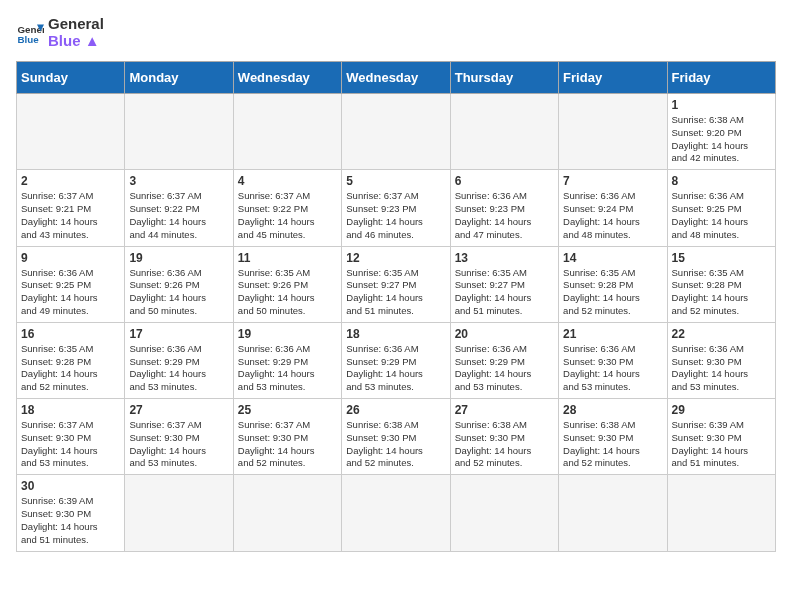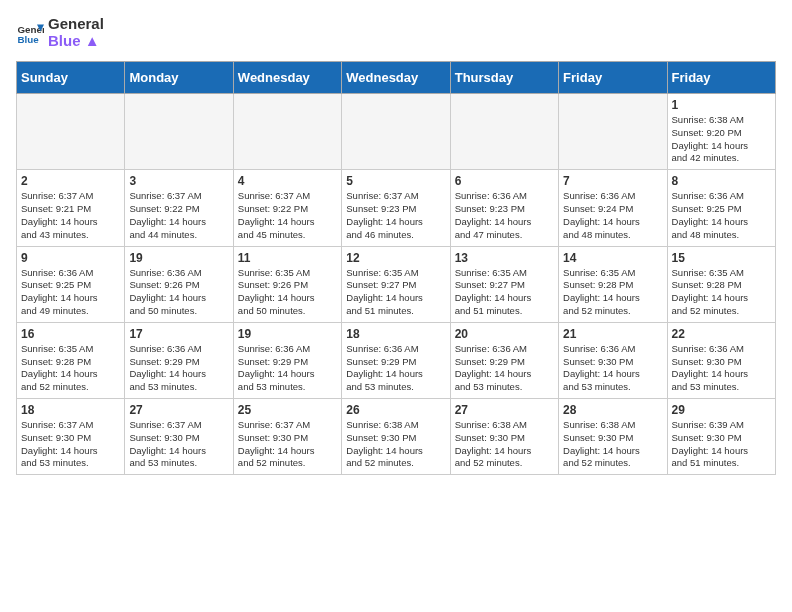--- a/index.html
+++ b/index.html
@@ -330,14 +330,29 @@
 and 52 minutes.</div>
         </td>
         <td>
           <span class="day-num">29</span>
           <div class="day-info" style="white-space: pre-line;">Sunrise: 6:39 AM
 Sunset: 9:30 PM
 Daylight: 14 hours
 and 51 minutes.</div>
         </td>
       </tr>
+      <tr class="last-row">
+        <td>
+          <span class="day-num">30</span>
+          <div class="day-info" style="white-space: pre-line;">Sunrise: 6:39 AM
+Sunset: 9:30 PM
+Daylight: 14 hours
+and 51 minutes.</div>
+        </td>
+        <td class="empty-cell"></td>
+        <td class="empty-cell"></td>
+        <td class="empty-cell"></td>
+        <td class="empty-cell"></td>
+        <td class="empty-cell"></td>
+        <td class="empty-cell"></td>
+      </tr>
     </tbody>
 </table>
 
 </body></html>

